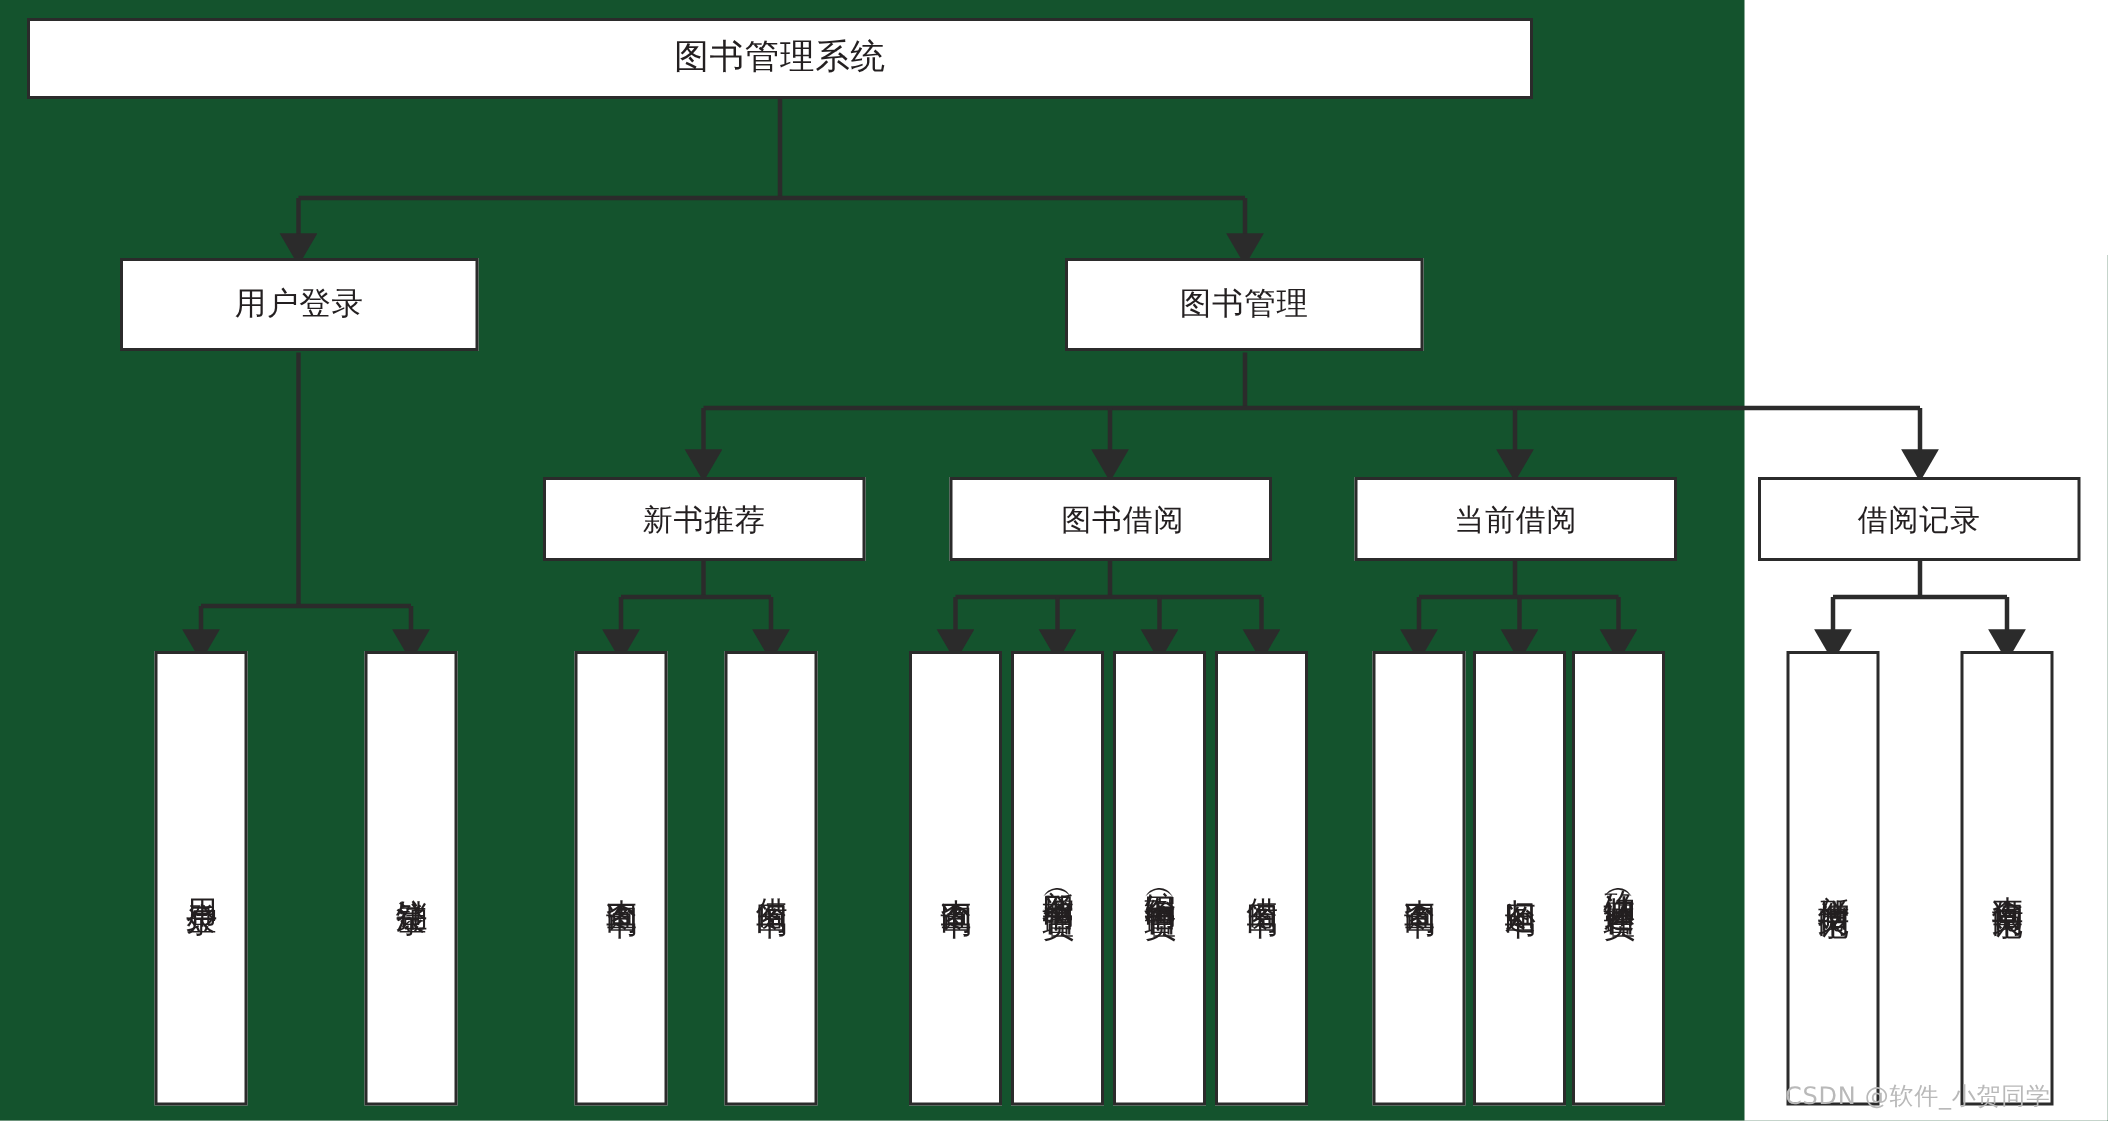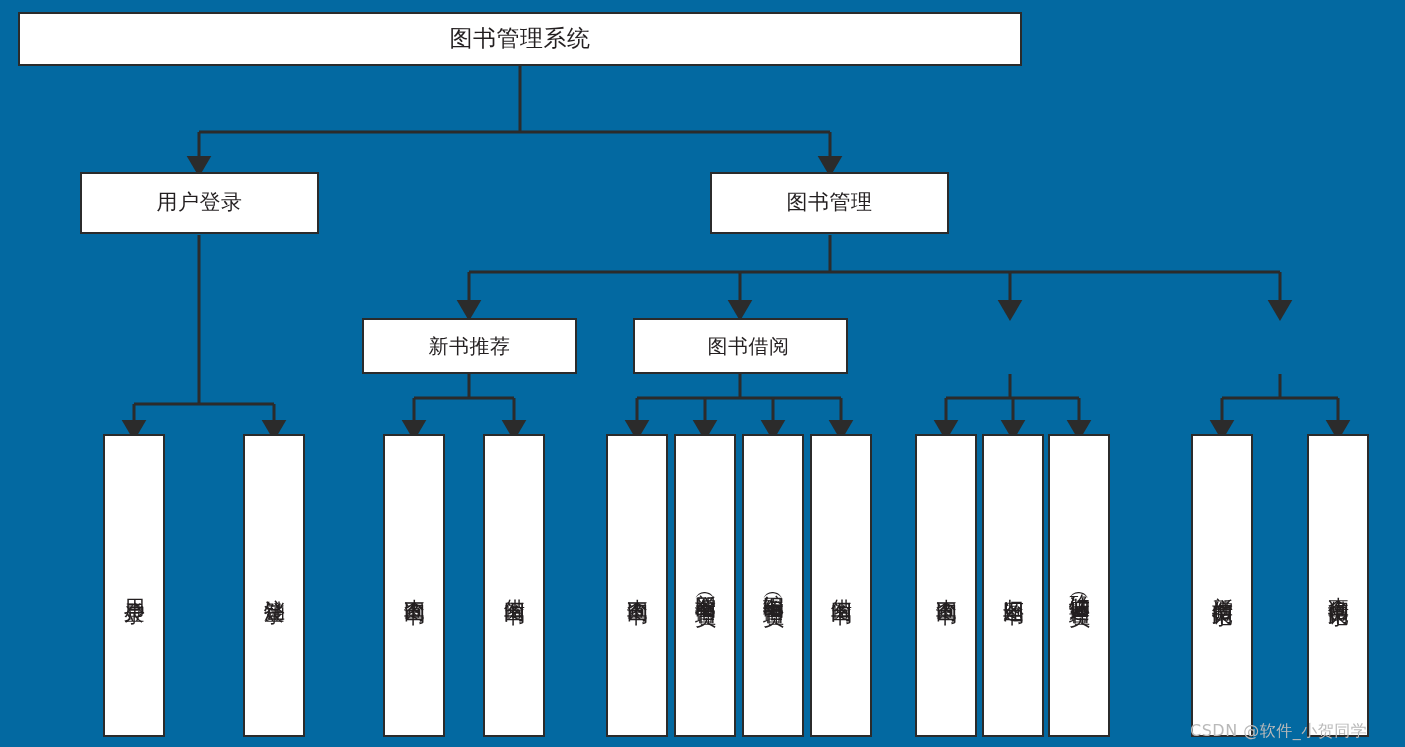--- a/index.html
+++ b/index.html
@@ -9,23 +9,23 @@
     background: #ffffff;
   }
   body {
     font-family: "DejaVu Sans", "Liberation Sans", sans-serif;
     width: 1405px;
     height: 747px;
     overflow: hidden;
   }
   #diagram-root {
     position: relative;
-    width: 1405px;
+    width: 1163px;
     height: 747px;
-    background: #0369a1;
+    background: #14532d;
   }
   svg.connector-layer {
     position: absolute;
     left: 0;
     top: 0;
     width: 1405px;
     height: 747px;
     pointer-events: none;
   }
   .node {
@@ -160,20 +160,26 @@
   <div class="node level2" style="left:362px; top:318px; width:215px;">
     <span class="node-label">新书推荐</span>
   </div>
 
   <div class="node level1" style="left:710px; top:172px; width:239px;">
     <span class="node-label">图书管理</span>
   </div>
   <div class="node level2" style="left:633px; top:318px; width:215px;padding-left:16px;">
     <span class="node-label">图书借阅</span>
   </div>
+  <div class="node level2" style="left:903px; top:318px; width:215px;">
+    <span class="node-label">当前借阅</span>
+  </div>
+  <div class="node level2" style="left:1172px; top:318px; width:215px;">
+    <span class="node-label">借阅记录</span>
+  </div>
 
   <div class="node leaf" style="left:103px; width:62px;">
     <span class="node-label">用户登录</span>
   </div>
   <div class="node leaf" style="left:243px; width:62px;">
     <span class="node-label">注销登录</span>
   </div>
 
   <div class="node leaf" style="left:383px; width:62px;">
     <span class="node-label">查询图书</span>

